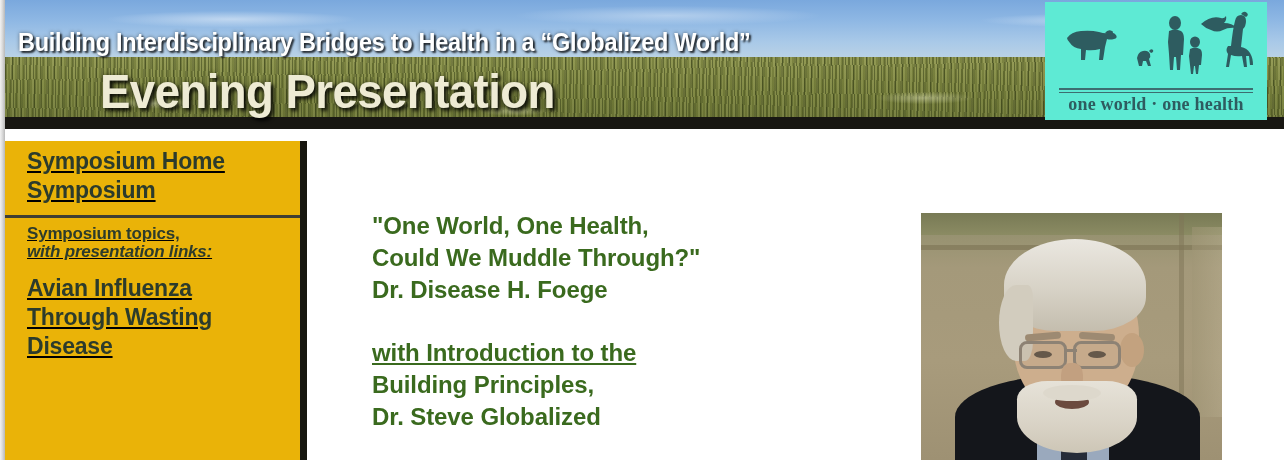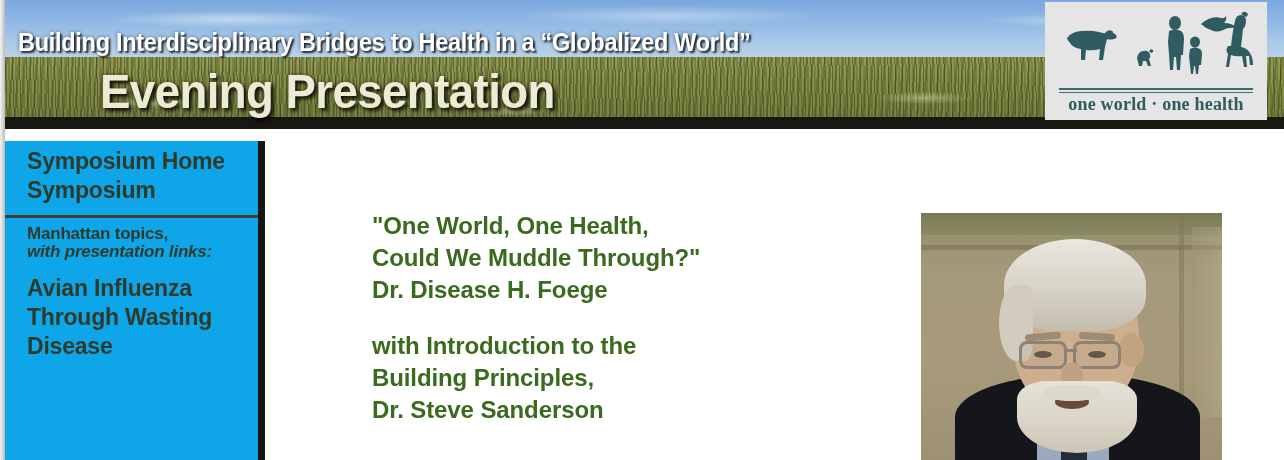--- a/index.html
+++ b/index.html
@@ -69,40 +69,41 @@
     position: absolute; left: 100px; top: 64px;
     font-size: 48px; font-weight: bold; letter-spacing: -.6px;
     color: #eeebd4; white-space: nowrap;
     text-shadow: 3px 3px 4px rgba(0,0,0,.8), 0 0 6px rgba(0,0,0,.45);
     transform: scaleX(.95); transform-origin: left center;
   }
 
   
   .logo-box {
     position: absolute; left: 1045px; top: 2px; width: 222px; height: 118px;
-    background: #e5e5e5; overflow: hidden;
+    background: #5eead4; overflow: hidden;
   }
   .logo-art { position: absolute; left: 0; top: 4px; width: 222px; height: 72px; }
   .logo-rule {
     position: absolute; left: 14px; top: 86px; width: 194px; height: 0;
     border-top: 2px solid #3d6d70; border-bottom: 1px solid #3d6d70;
     padding-top: 2px;
   }
   .logo-text {
     position: absolute; left: 0; top: 92px; width: 222px;
     text-align: center; font-family: "Liberation Serif", serif;
     font-weight: bold; font-size: 18px; color: #2e5c60; letter-spacing: .2px;
   }
 
   
   .sidebar {
-    position: absolute; left: 5px; top: 141px; width: 260px; height: 319px;
-    background: #0ea5e9;
+    position: absolute; left: 5px; top: 141px; width: 302px; height: 319px;
+    background: #eab308;
     border-right: 7px solid #17160f;
     overflow: hidden;
+    text-decoration: underline;
   }
   .sb-section { padding: 6px 0 8px 22px; }
   .sb-divider { height: 3px; background: #3f3f33; margin: 2px 0 0 0; }
   .sb-item {
     font-size: 23px; font-weight: bold; color: #2c3b2c;
     line-height: 1.27; letter-spacing: -.2px; white-space: nowrap;
     cursor: pointer;
   }
   .sb-sub {
     font-size: 17px; font-weight: bold; font-style: italic; color: #2c3b2c;
@@ -118,21 +119,21 @@
   
   .main {
     position: absolute; left: 314px; top: 141px; width: 970px; height: 319px;
     background: #ffffff;
   }
   .talk-block {
     position: absolute; left: 58px; top: 69px;
     font-size: 24px; font-weight: bold; color: #3a6a1e;
     line-height: 1.33; letter-spacing: -.1px;
   }
-  .talk-block .para2 { margin-top: 24px; }
+  .talk-block .para2 { margin-top: 31px; text-decoration: underline; }
 
   
   .photo {
     position: absolute; left: 921px; top: 213px; width: 301px; height: 247px;
     overflow: hidden;
     background: #9a8e6d;
   }
   .ph-wall {
     position: absolute; inset: 0;
     background: linear-gradient(180deg,#8e8d6a 0%,#a4997a 22%,#a89b7c 60%,#9e9173 100%);
@@ -270,39 +271,39 @@
   <nav class="sidebar">
 
     <div class="sb-section">
       <div class="sb-item">Symposium Home</div>
       <div class="sb-item">Symposium</div>
     </div>
 
     <div class="sb-divider"></div>
 
     <div class="sb-section">
-      <div class="sb-head">Manhattan topics,</div>
+      <div class="sb-head">Symposium topics,</div>
       <div class="sb-sub">with presentation links:</div>
 
       <div class="sb-gap"></div>
 
       <div class="sb-item">Avian Influenza</div>
       <div class="sb-item">Through Wasting</div>
       <div class="sb-item">Disease</div>
     </div>
   </nav>
 
   <main class="main">
     <div class="talk-block">
       <div>"One World, One Health,</div>
       <div>Could We Muddle Through?"</div>
       <div>Dr. Disease H. Foege</div>
       <div class="para2">with Introduction to the</div>
       <div>Building Principles,</div>
-      <div>Dr. Steve Sanderson</div>
+      <div>Dr. Steve Globalized</div>
     </div>
   </main>
 
   <div class="photo">
     <div class="ph-wall"></div>
     <div class="ph-wall-band"></div>
     <div class="ph-wall-line"></div>
     <div class="ph-wall-edge"></div>
     <div class="ph-wall-edge2"></div>
     <div class="ph-body"></div>

